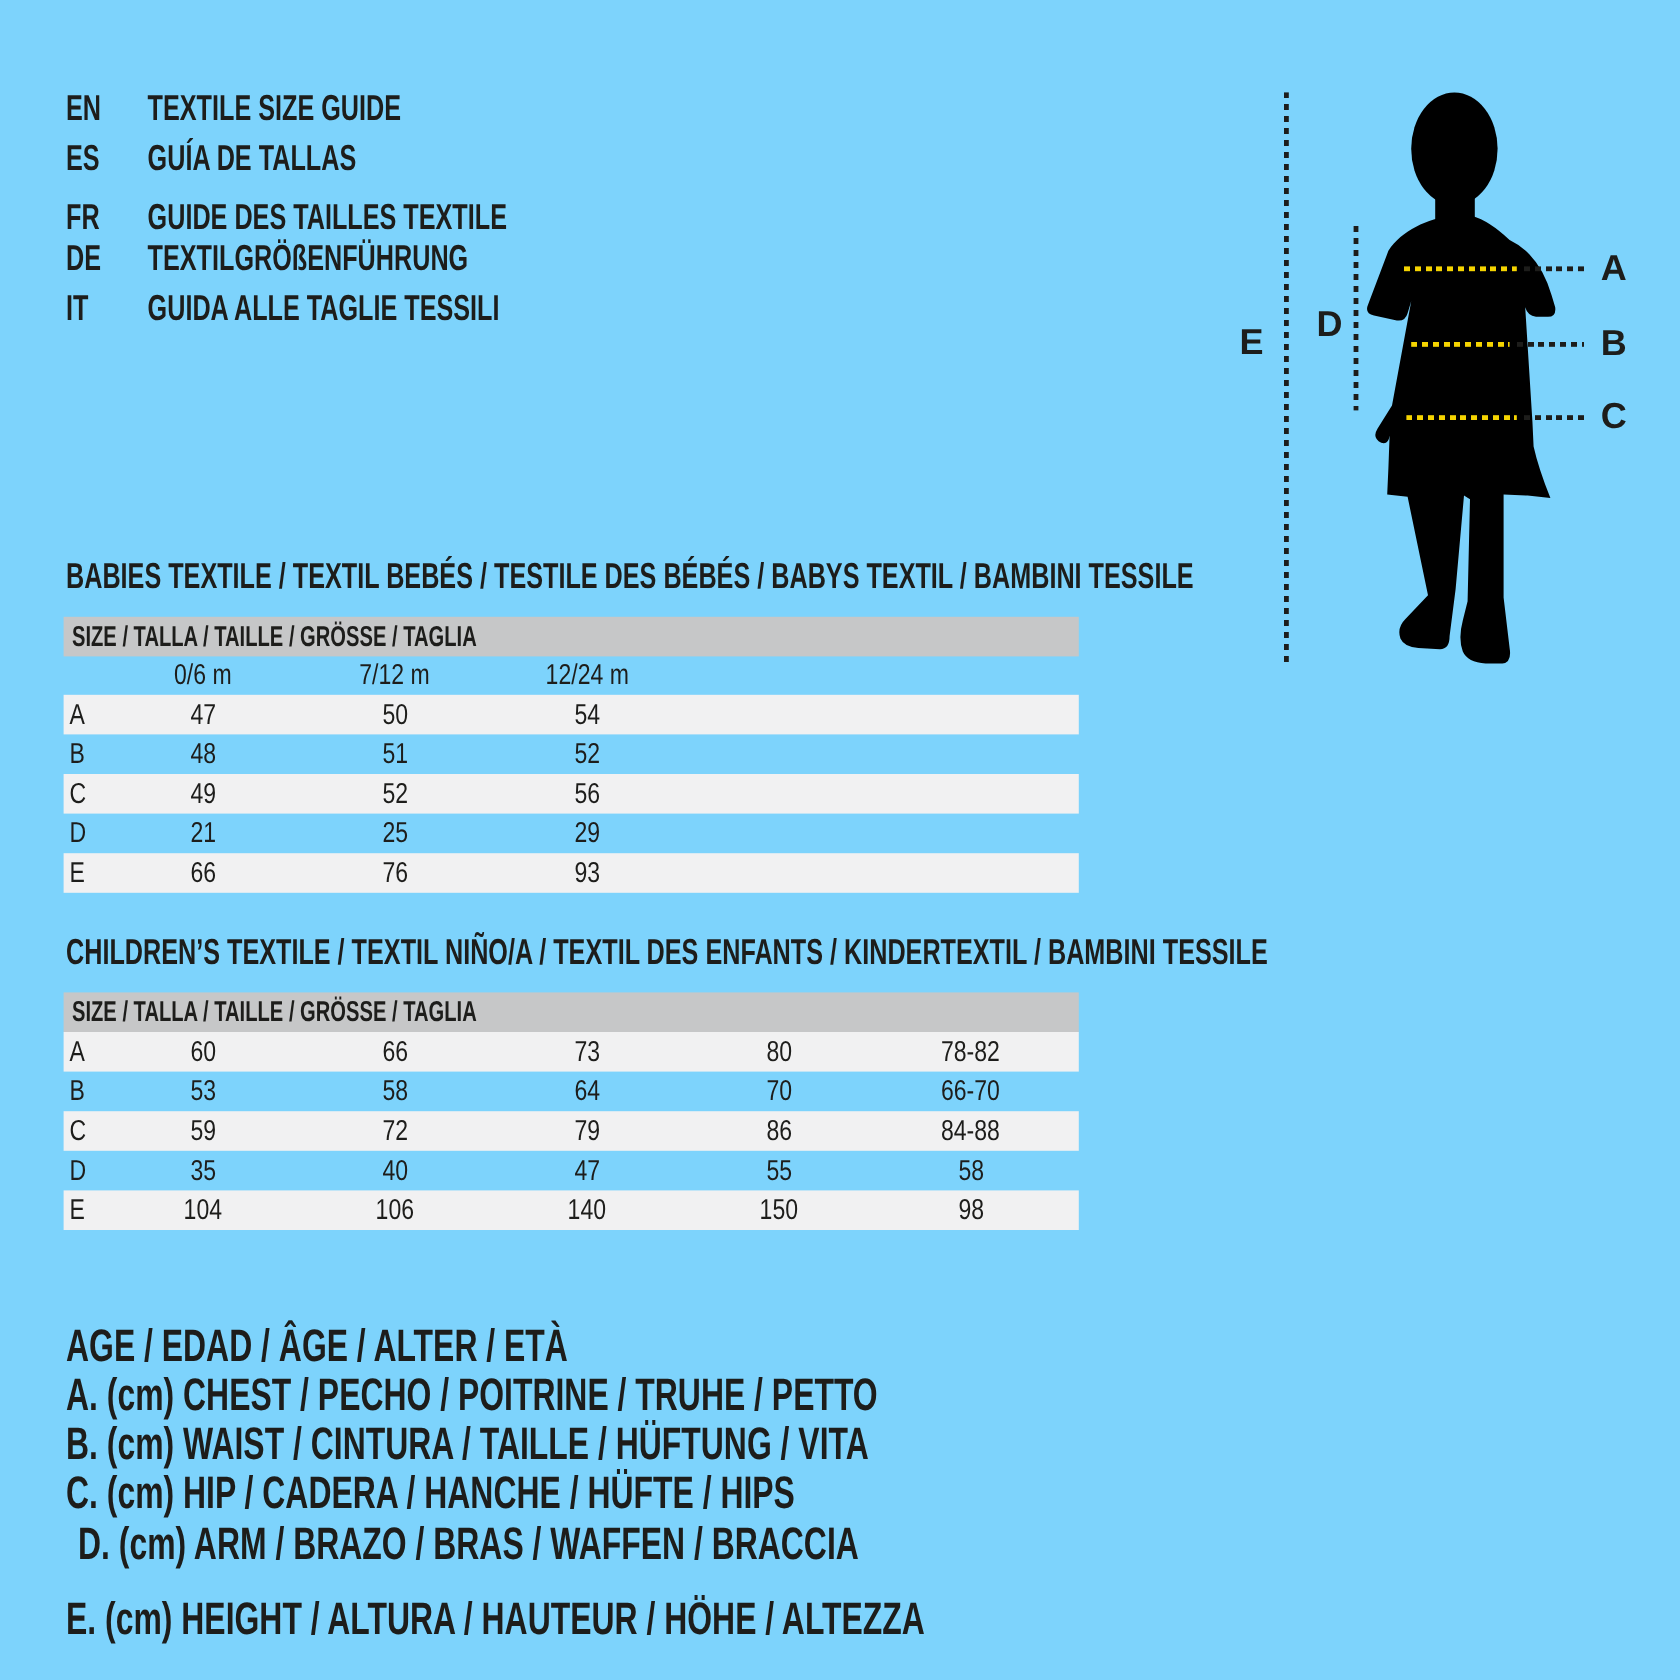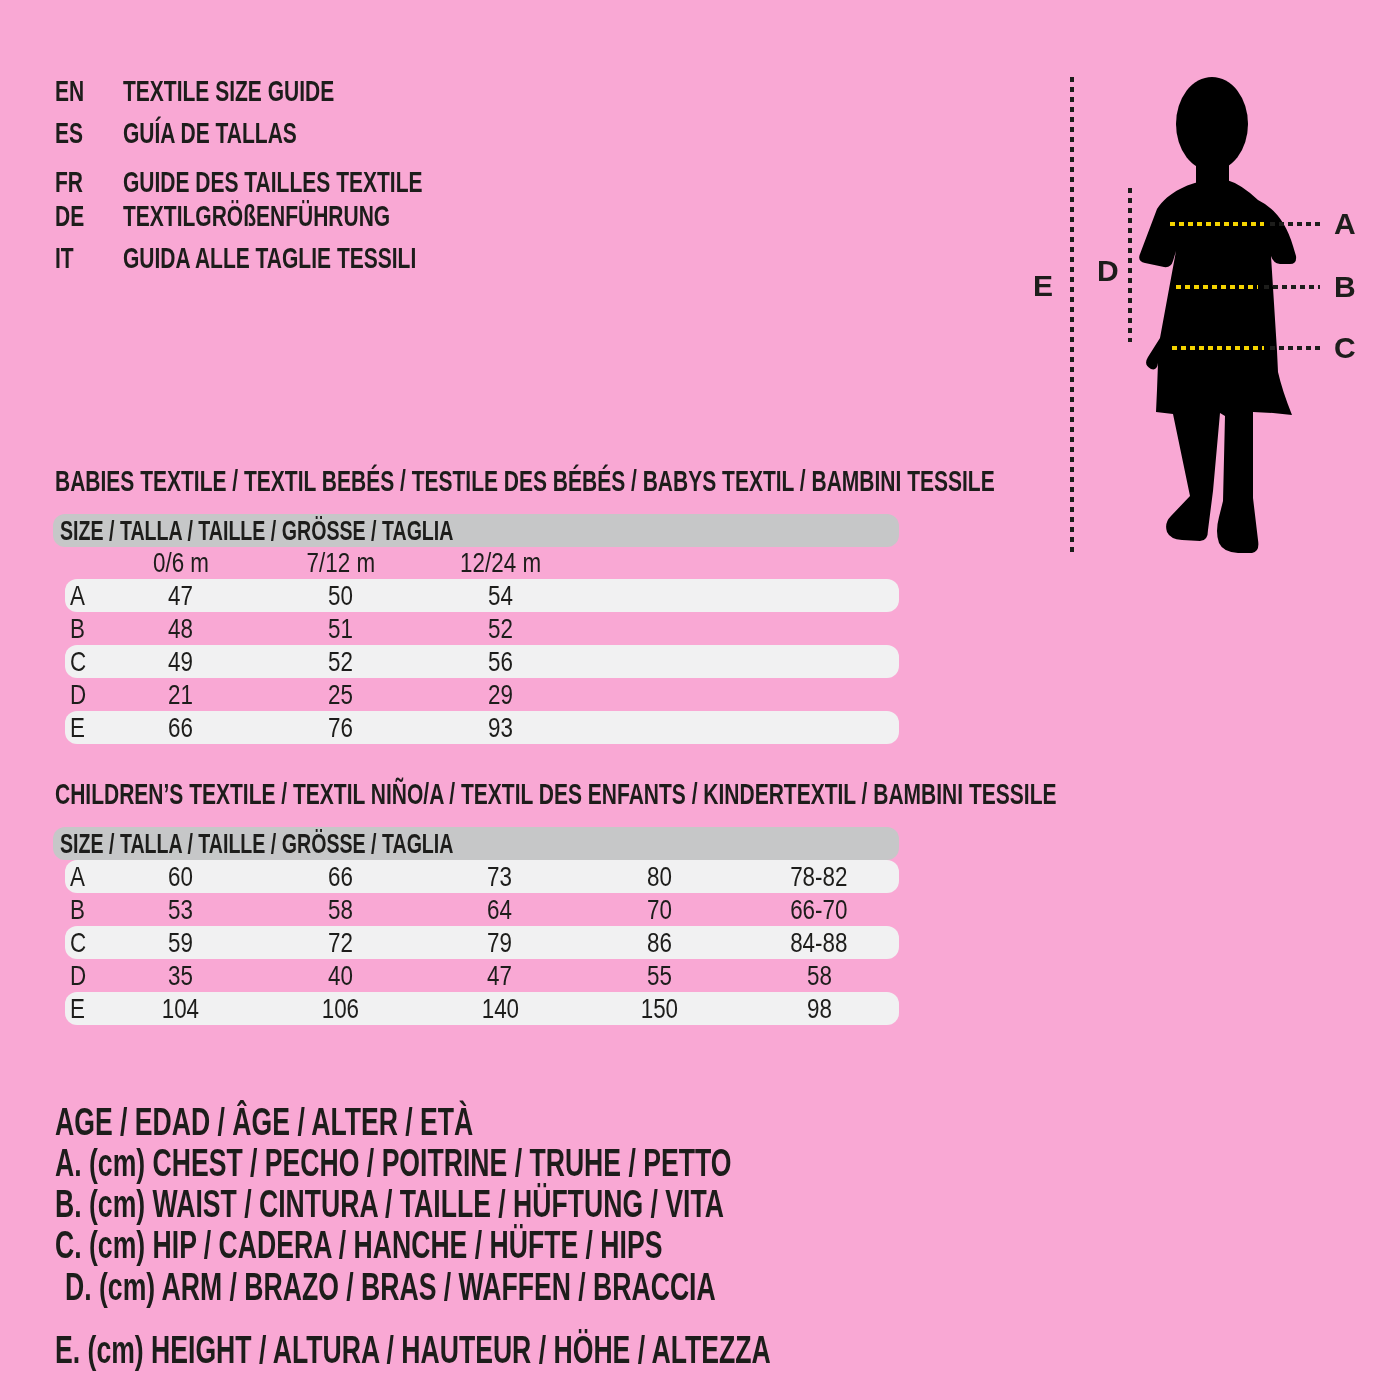--- a/index.html
+++ b/index.html
@@ -1,37 +1,37 @@
 <!DOCTYPE html>
 <html><head>
 <meta charset="utf-8">
 <style>
   html,body { margin:0; padding:0; background:#ffffff; }
   .canvas {
-    position:relative; width:1400px; height:1400px; background:#f9a8d4;
+    position:relative; width:1400px; height:1400px; background:#7dd3fc;
     font-family:"Liberation Sans", sans-serif; color:#1d1d1b; overflow:hidden;text-decoration:underline;
   }
   .abs { position:absolute; white-space:nowrap; }
   
   .cx  { display:inline-block; transform:scaleX(0.70); transform-origin:0 50%; white-space:nowrap; }
   .cx8 { display:inline-block; transform:scaleX(0.80); transform-origin:0 50%; white-space:nowrap; }
   .cxc { display:inline-block; transform:scaleX(0.80); transform-origin:50% 50%; white-space:nowrap; }
   .b   { font-weight:700; }
   .t30 { font-size:30px; line-height:30px; }
   .t29 { font-size:38px; line-height:29px; }
-  .t28 { font-size:28px; line-height:28px;border-radius:12px; }
+  .t28 { font-size:24px; line-height:28px; }
 
   
   .lang-row { position:absolute; left:55px; display:flex; }
   .lang-code { width:68px; }
 
   
   .size-table { position:absolute; left:53px; width:846px; }
   .size-bar { height:33px; display:flex; align-items:center; padding-left:7px; box-sizing:border-box; }
-  .trow { display:flex; height:33px; align-items:center;margin-left:12px; }
+  .trow { display:flex; height:33px; align-items:center; }
   .trow.head { height:32px; }
   .tlab { width:36px; padding-left:5px; box-sizing:border-box; }
   .tcell { width:160px; display:flex; justify-content:center; align-items:center; }
 
   
   .vdots { position:absolute; width:4px;
     background:repeating-linear-gradient(to bottom,#1d1d1b 0 5px,transparent 5px 10px); }
   .hdots-y { position:absolute; height:4px;
     background:repeating-linear-gradient(to right,#f5d400 0 5px,transparent 5px 9px); }
   .hdots-k { position:absolute; height:4px;

